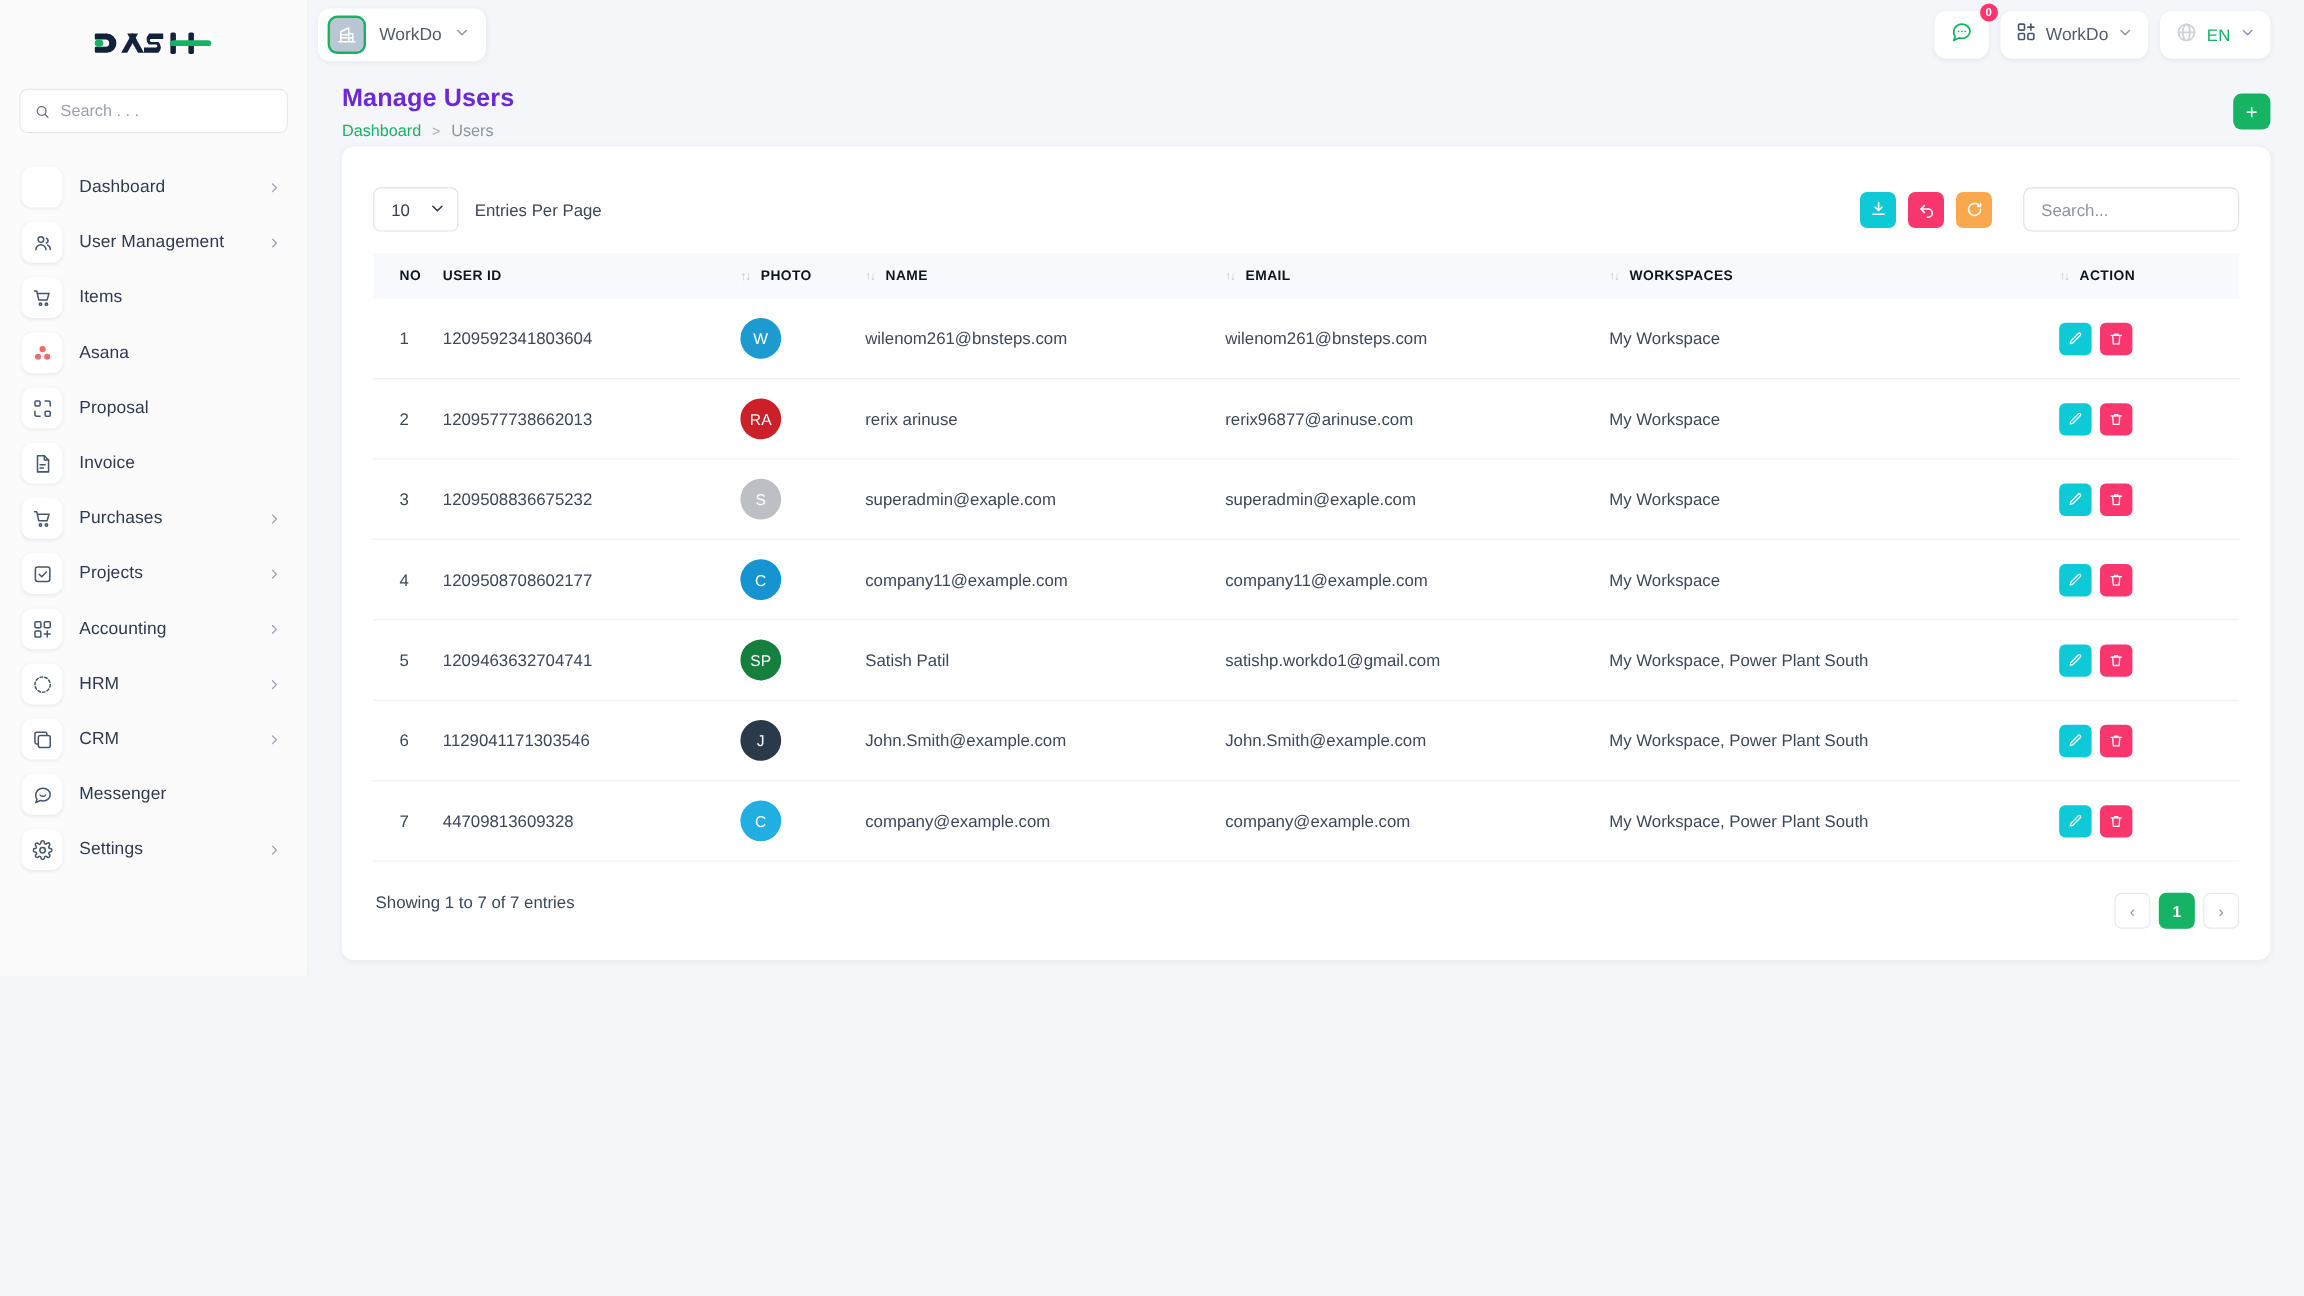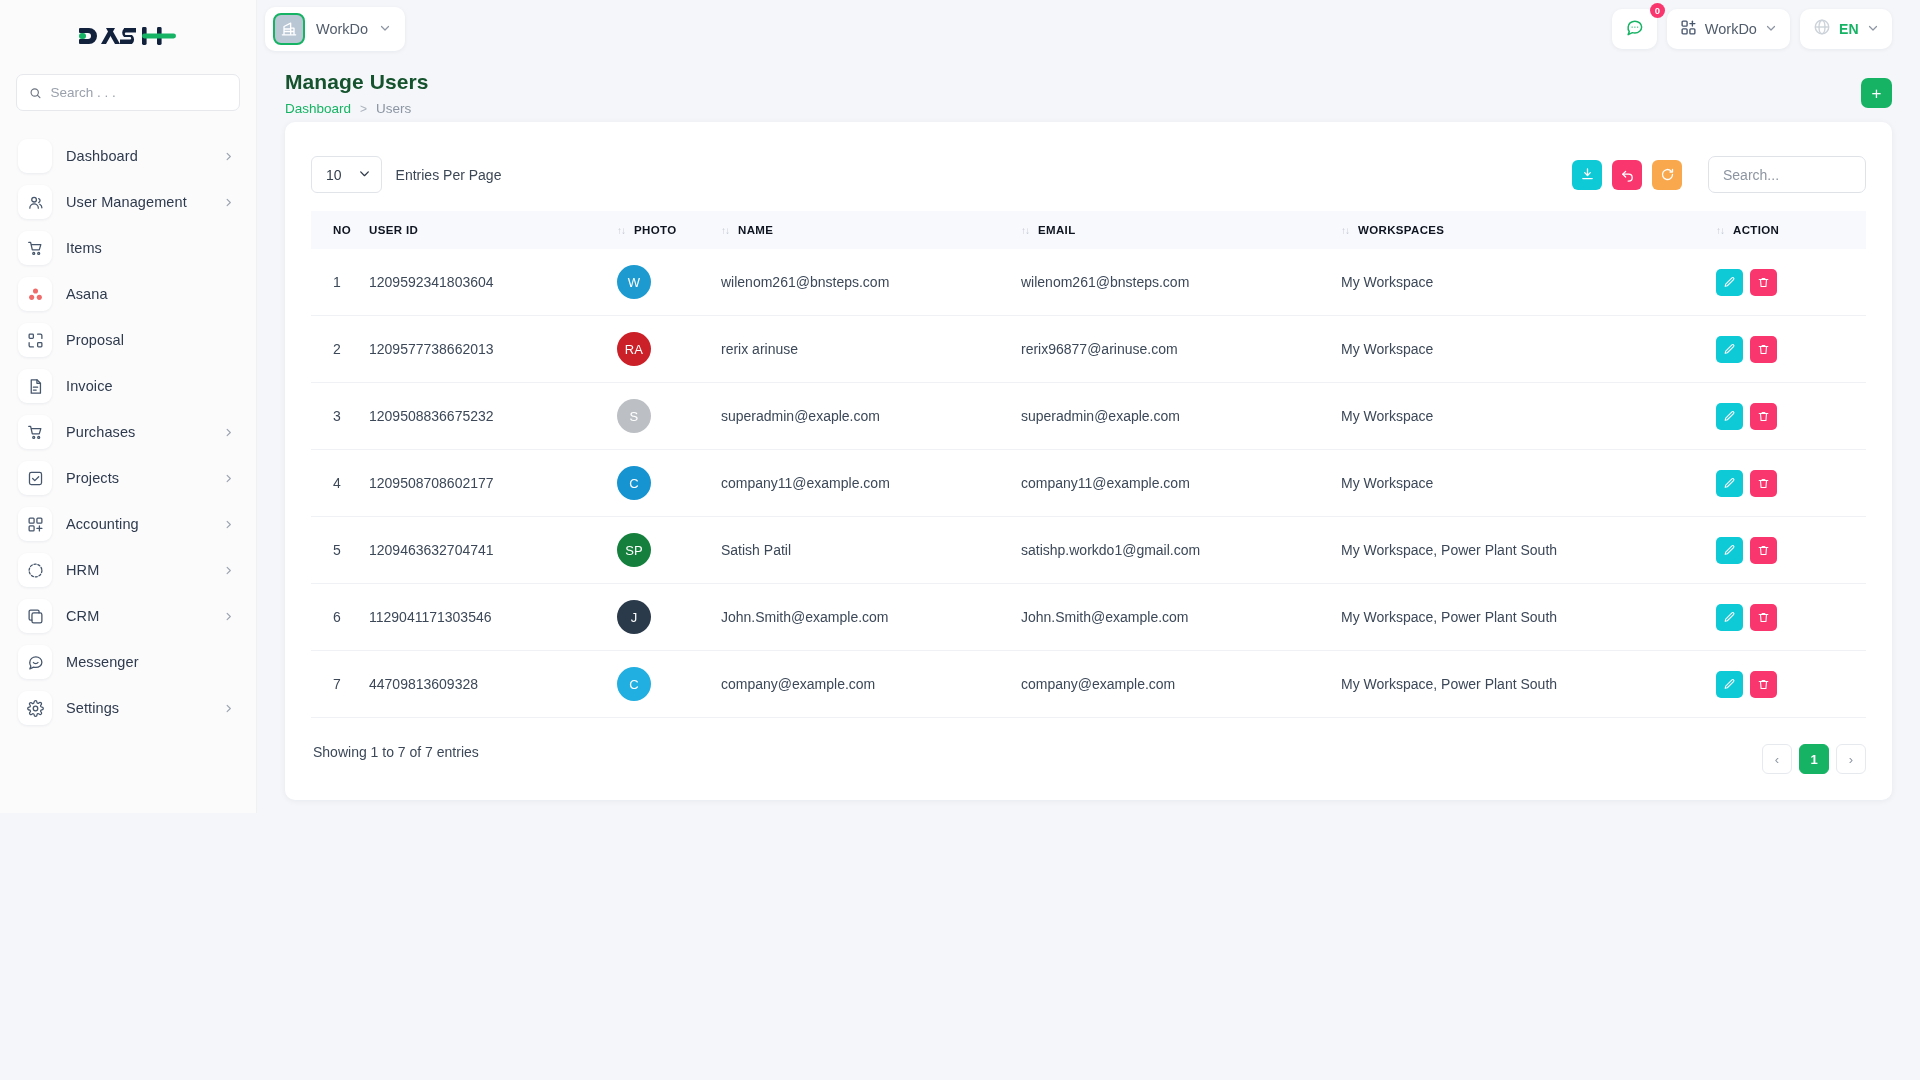--- a/index.html
+++ b/index.html
@@ -114,30 +114,30 @@
     background: #f9376e;
     color: #fff;
     font-size: 9.5px;
     min-width: 15px; height: 15px;
     border-radius: 8px;
     display: flex; align-items: center; justify-content: center;
     padding: 0 3px;
     font-weight: 600;
   }
   .chat-btn { position: relative; }
-  .lang-txt { color: #16b364; font-size: 14px; font-weight: 700; letter-spacing:.3px;}
+  .lang-txt { color: #16b364; font-size: 14px; font-weight: 400; letter-spacing:.3px;}
   .wd-txt { color: #4a5costume; color:#515c6b; font-size: 14.5px; }
   .chev { color: #8b95a3; }
 
   .page-head {
     padding: 12px 28px 0 28px;
     display: flex; align-items: flex-start;
   }
   .page-title {
-    font-size: 21px; font-weight: 700; color: #14532d;
+    font-size: 21px; font-weight: 700; color: #6d28d9;
     letter-spacing: .1px;
   }
   .breadcrumb { margin-top: 7px; font-size: 13.5px; display: flex; align-items: center; gap: 9px; }
   .bc-link { color: #16b364; cursor: pointer; }
   .bc-sep { color: #aab2bd; font-size: 12px; }
   .bc-cur { color: #8b95a3; }
   .head-spacer { flex: 1; }
   .add-btn {
     width: 31px; height: 30px;
     background: #16b364;
@@ -180,21 +180,21 @@
     width: 30px; height: 30px;
     border-radius: 6px;
     border: none;
     display: flex; align-items: center; justify-content: center;
     cursor: pointer;
   }
   .btn-cyan { background: #0ec9d6; }
   .btn-pink { background: #f9376e; }
   .btn-orange { background: #f9a84d; }
   .tbl-search {
-    width: 158px; height: 37px;
+    width: 180px; height: 37px;
     border: 1px solid #dfe3e8;
     border-radius: 7px;
     padding: 0 14px;
     font-size: 14px;
     color: #c2410c;
     font-family: "Liberation Sans", sans-serif;
     outline: none;
     margin-left: 16px;
   }
   .tbl-search::placeholder { color: #8d95a1; }

